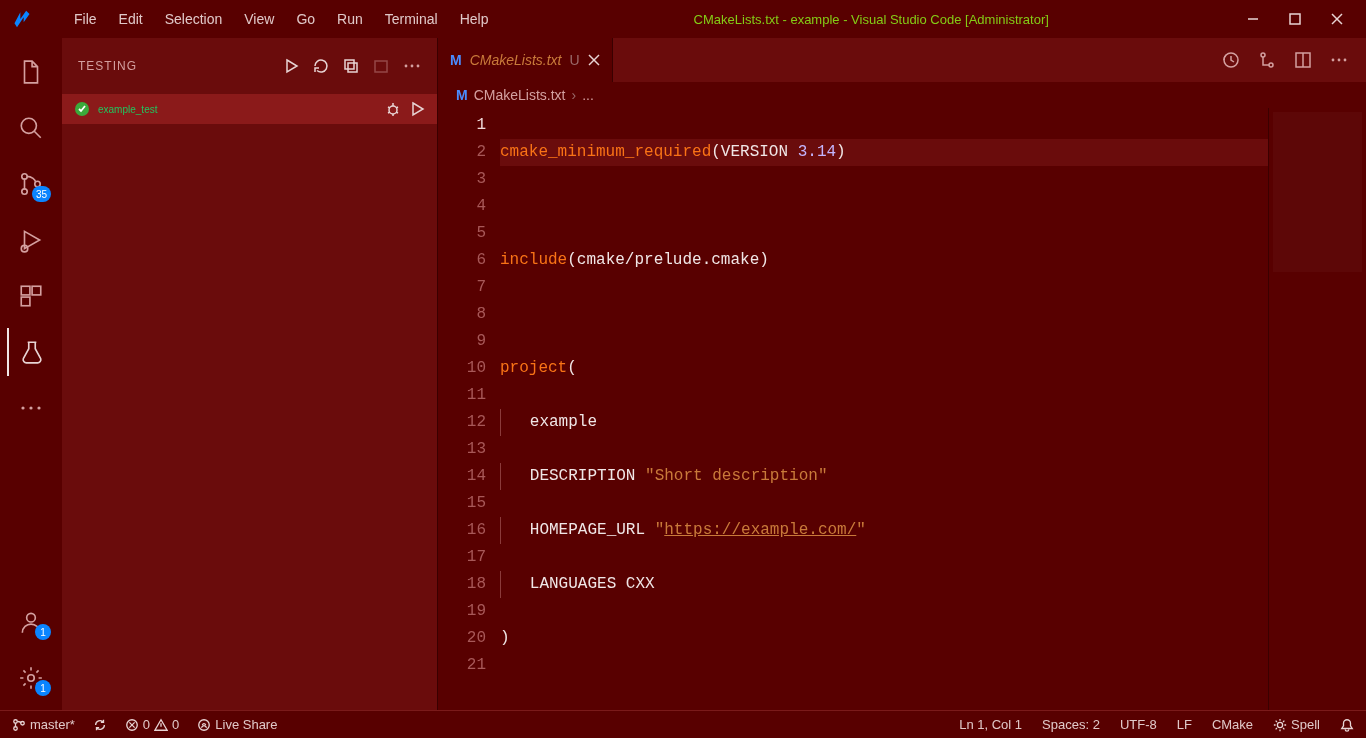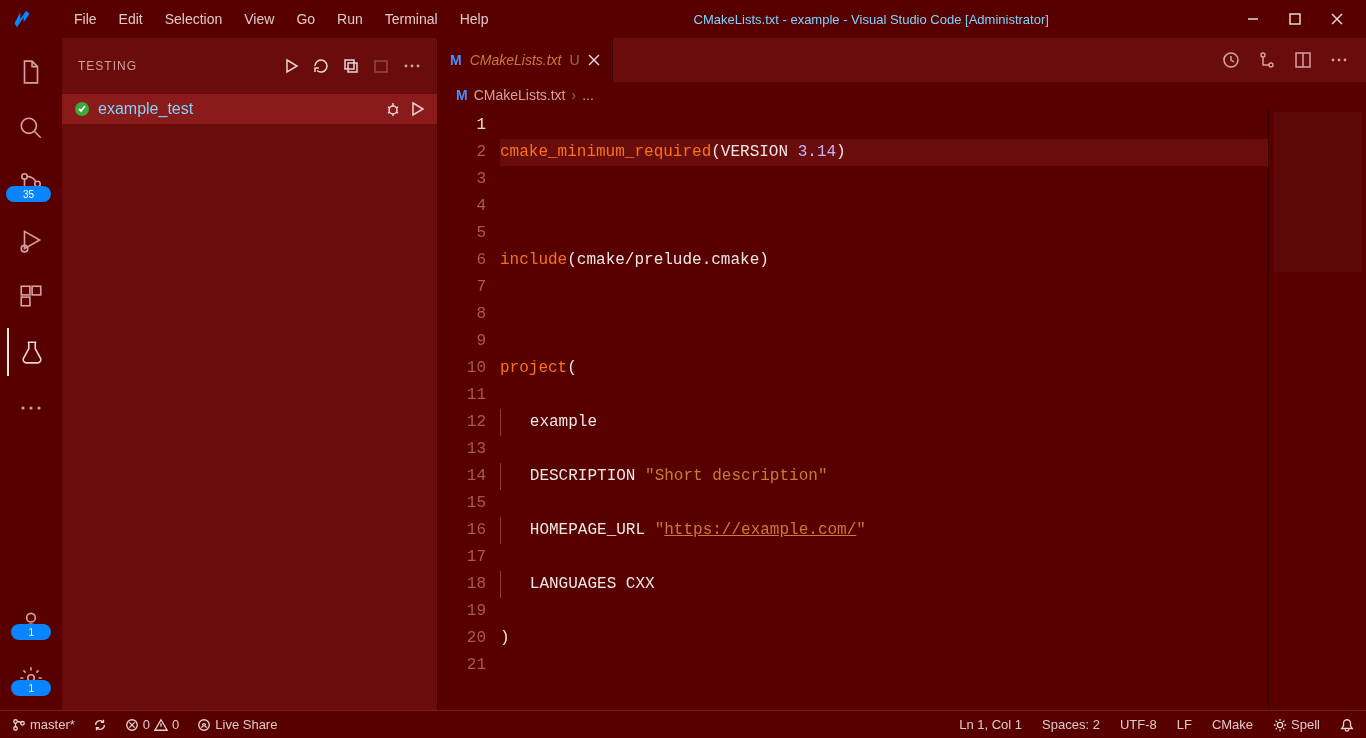--- a/index.html
+++ b/index.html
@@ -17,21 +17,21 @@
   height: 38px;
   background: #580000;
   display: flex;
   align-items: center;
   padding: 0 8px;
   gap: 20px;
 }
 .titlebar .logo { width: 28px; display:flex; align-items:center; justify-content:center; }
 .titlebar .menu { display:flex; gap:2px; margin-left:8px; }
 .titlebar .menu-item { padding:4px 10px; font-size:14px; color:#e0c8c8; cursor:default; }
-.titlebar .title { flex:1; text-align:center; font-size:13px; color:#7dd3fc; }
+.titlebar .title { flex:1; text-align:center; font-size:13px; color:#84cc16; }
 .titlebar .win-controls { display:flex; gap:24px; padding-right:12px; }
 .titlebar .win-controls span { width:18px; height:18px; display:flex; align-items:center; justify-content:center; color:#e0c8c8; }
 
 .main { flex:1; display:flex; min-height:0; }
 .activitybar {
   width: 62px;
   background: #580000;
   display:flex; flex-direction:column;
   align-items:center;
   padding-top:10px;
@@ -39,21 +39,21 @@
 .activitybar .act-item {
   width:48px; height:48px;
   display:flex; align-items:center; justify-content:center;
   position:relative; margin-bottom:8px;
 }
 .activitybar .act-item.active { border-left:2px solid #f0e6e6; }
 .activitybar .badge {
   position:absolute; bottom:6px; right:4px;
   background:#0a84ff; color:#fff; border-radius:10px;
   min-width:16px; height:16px; font-size:10px;
-  display:flex; align-items:center; justify-content:center; padding:0 17px;
+  display:flex; align-items:center; justify-content:center; padding:0 4px;
 }
 .activitybar .bottom { margin-top:auto; margin-bottom:10px; }
 
 .sidebar {
   width: 376px;
   background: #6a0c0c;
   display:flex; flex-direction:column;
   border-right:1px solid #3a0000;
 }
 .sidebar-header {
@@ -63,21 +63,21 @@
 }
 .sidebar-header .title { flex:1; }
 .sidebar-header .actions { display:flex; gap:14px; }
 .sidebar-header .actions span { display:flex; align-items:center; }
 .test-item {
   height:30px; background:#8b1a1a;
   display:flex; align-items:center;
   padding:0 12px; gap:8px;
 }
 .test-item .status-icon { color:#4caf50; }
-.test-item .name { flex:1; font-size:16px; color:#7dd3fc; }
+.test-item .name { flex:1; font-size:10px; color:#22c55e; }
 .test-item .row-actions { display:flex; gap:8px; }
 
 .editor-area { flex:1; display:flex; flex-direction:column; min-width:0; background:#580000; }
 .tabbar {
   height:44px; display:flex; align-items:stretch;
   background:#6a0c0c;
 }
 .tab {
   display:flex; align-items:center; gap:8px;
   padding:0 12px; background:#580000;

